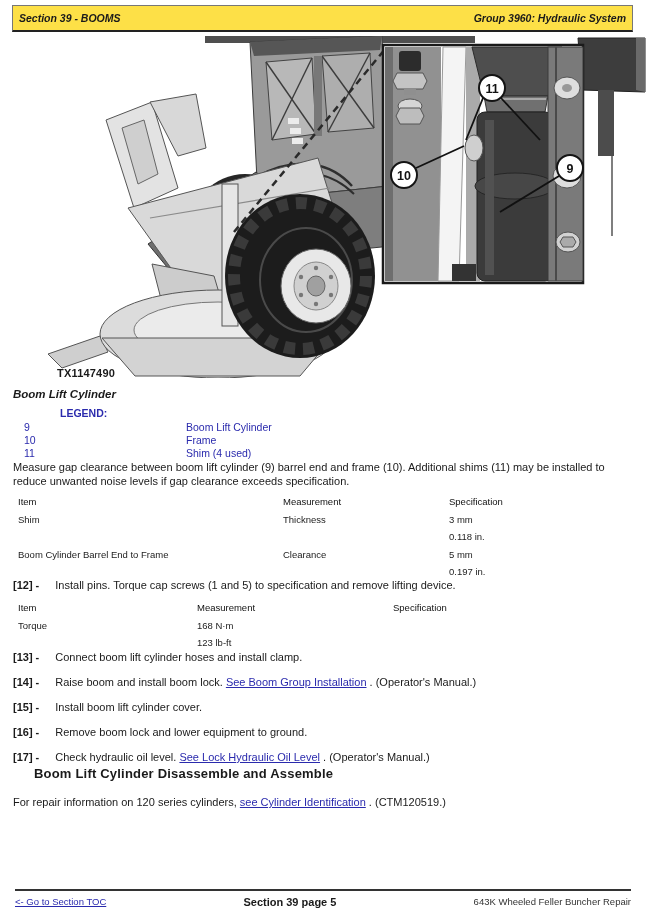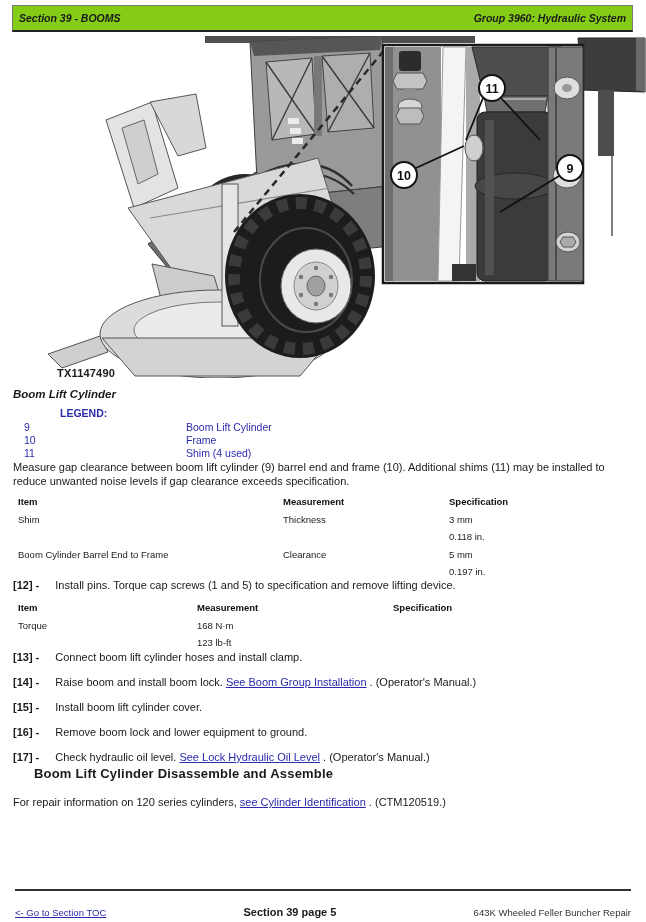--- a/index.html
+++ b/index.html
@@ -7,52 +7,52 @@
     width:646px; height:922px; position:relative; background:#ffffff;
     font-family:"Liberation Sans", sans-serif; color:#1a1a1a;
     overflow:hidden;
   }
   
   .page-header {
     position:absolute; top:5px; left:12px; right:13px; height:24px;
     border:1px solid #777; border-bottom:2px solid #222;
     display:flex; justify-content:space-between; align-items:center;
     padding:0 6px; font-size:10.5px; font-weight:bold; font-style:italic;
-    background:#84cc16;
+    background:#fde047;
   }
   
   .figure-wrap { position:absolute; top:36px; left:0; width:646px; height:342px; }
   .tx-label { position:absolute; left:57px; top:331px; font-size:11px; font-weight:bold; letter-spacing:.2px; }
   
   .abs { position:absolute; left:13px; right:16px; }
   .fig-caption { top:388px; font-size:11.5px; font-weight:bold; font-style:italic; }
   .legend { top:407px; left:24px; font-size:10.5px; color:#2a2aad; }
   .legend .legend-title { font-weight:bold; margin-bottom:2px;padding-left:36px; }
   .legend-row { display:grid; grid-template-columns:162px auto; line-height:13px; }
   .intro { top:461px; width:608px; font-size:11px; line-height:13.5px; }
   .spec-table { position:absolute; left:18px; right:16px; font-size:9.5px; color:#222; }
   .spec-table .tr { display:grid; align-items:start; }
   .t1 .tr { grid-template-columns:265px 166px 1fr; }
   .t2 .tr { grid-template-columns:179px 196px 1fr; }
   .spec-table .c { line-height:17.5px; }
-  .spec-table .th .c { font-weight:bold; color:#111; }
+  .spec-table .th .c { font-weight:normal; color:#111; }
   .t1 { top:493px; }
   .t2 { top:599px; }
   .step { margin:0; font-size:11px; line-height:13px; }
   .stepnum { font-weight:bold; margin-right:16px; }
   .doclink { color:#2a2aad; text-decoration:underline; cursor:pointer; }
   .step-12 { top:579px; } .step-13 { top:651px; } .step-14 { top:676px; }
   .step-15 { top:701px; } .step-16 { top:726px; } .step-17 { top:751px; }
   .section-heading { top:766px; left:34px; font-size:13px; font-weight:bold; letter-spacing:.2px; }
   .repair-note { top:796px; font-size:11px; }
   
   .page-footer {
     position:absolute; top:889px; left:15px; right:15px;
-    border-top:2px solid #333; padding-top:15px;
-    display:flex; justify-content:space-between; align-items:center;
+    border-top:2px solid #333; padding-top:5px;
+    display:flex; justify-content:space-between; align-items:flex-start;
   }
   .footer-toc { font-size:9.5px; }
   .footer-center { font-size:11px; font-weight:bold; }
   .footer-right { font-size:9.5px; color:#333; }
 </style>
 </head>
 <body>
 
 <div class="page-header">
   <span>Section 39 - BOOMS</span>

